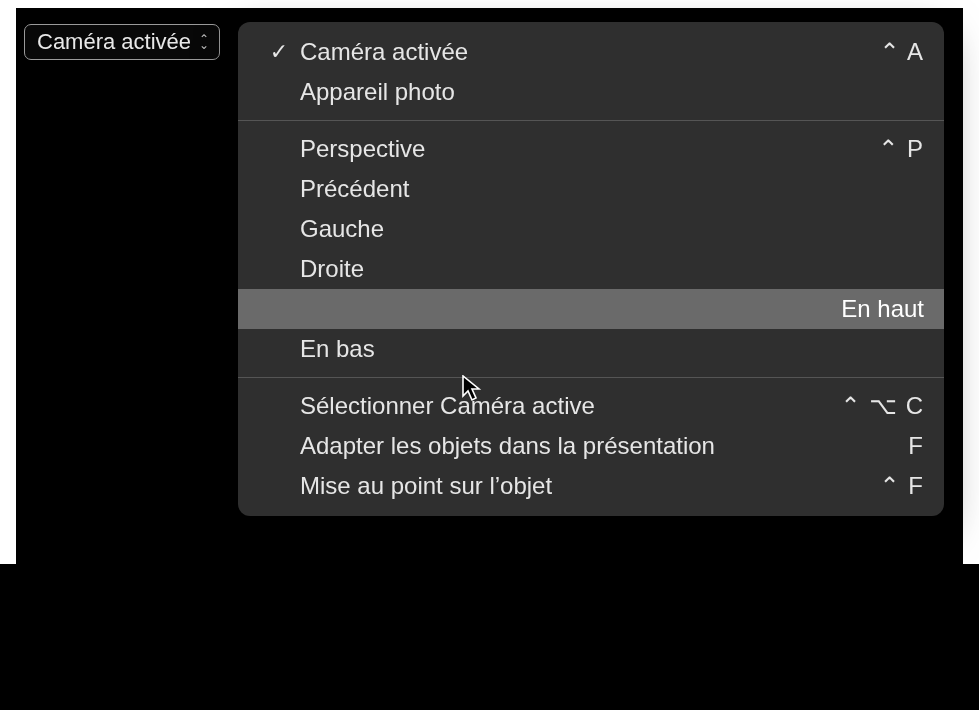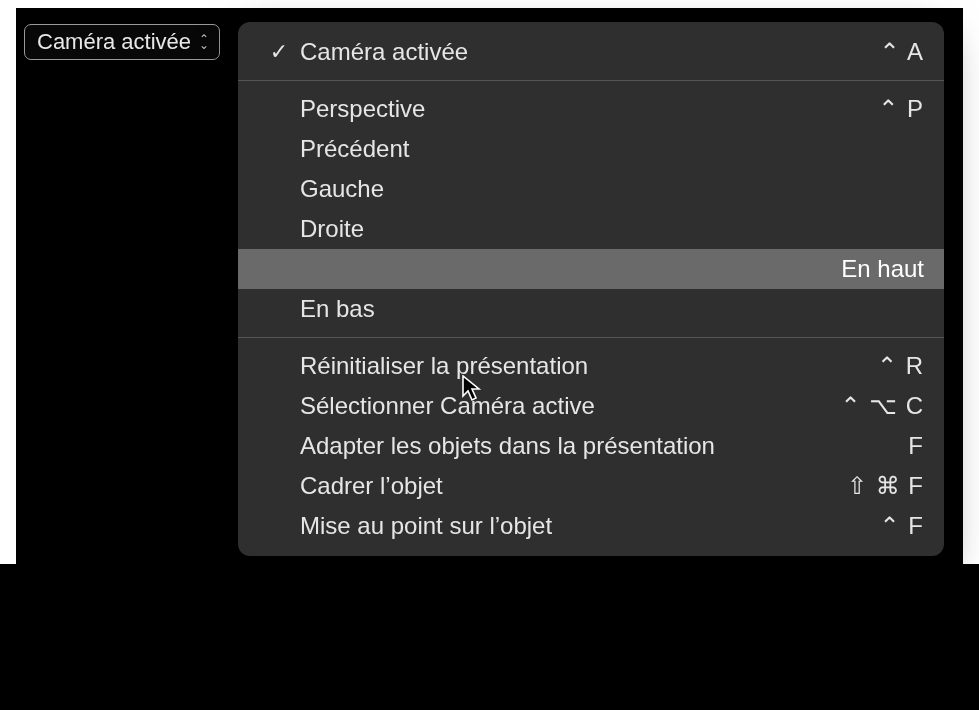--- a/index.html
+++ b/index.html
@@ -132,20 +132,25 @@
       <span class="down">⌄</span>
     </span>
   </div>
 
   <div class="menu" id="menu">
       <div class="menu-item">
         <span class="check-col">✓</span>
         <span class="label-col">Caméra activée</span>
         <span class="shortcut-col">⌃ A</span>
       </div>
+      <div class="menu-item">
+        <span class="check-col"></span>
+        <span class="label-col">Appareil photo</span>
+        <span class="shortcut-col"></span>
+      </div>
       <div class="menu-sep"></div>
       <div class="menu-item">
         <span class="check-col"></span>
         <span class="label-col">Perspective</span>
         <span class="shortcut-col">⌃ P</span>
       </div>
       <div class="menu-item">
         <span class="check-col"></span>
         <span class="label-col">Précédent</span>
         <span class="shortcut-col"></span>
@@ -166,37 +171,27 @@
         <span class="shortcut-col"></span>
       </div>
       <div class="menu-item">
         <span class="check-col"></span>
         <span class="label-col">En bas</span>
         <span class="shortcut-col"></span>
       </div>
       <div class="menu-sep"></div>
       <div class="menu-item">
         <span class="check-col"></span>
-        <span class="label-col">Réinitialiser la présentation</span>
-        <span class="shortcut-col">⌃ R</span>
-      </div>
-      <div class="menu-item">
-        <span class="check-col"></span>
         <span class="label-col">Sélectionner Caméra active</span>
         <span class="shortcut-col">⌃ ⌥ C</span>
       </div>
       <div class="menu-item">
         <span class="check-col"></span>
         <span class="label-col">Adapter les objets dans la présentation</span>
         <span class="shortcut-col">F</span>
-      </div>
-      <div class="menu-item">
-        <span class="check-col"></span>
-        <span class="label-col">Cadrer l’objet</span>
-        <span class="shortcut-col">⇧ ⌘ F</span>
       </div>
       <div class="menu-item">
         <span class="check-col"></span>
         <span class="label-col">Mise au point sur l’objet</span>
         <span class="shortcut-col">⌃ F</span>
       </div>
     </div>
 
   <div class="cursor">
     <svg viewBox="0 0 20 28" width="20" height="28">

